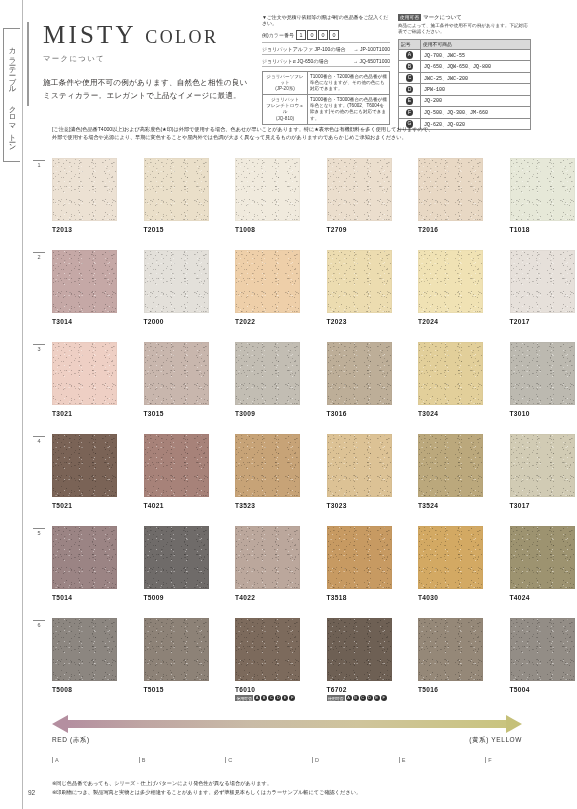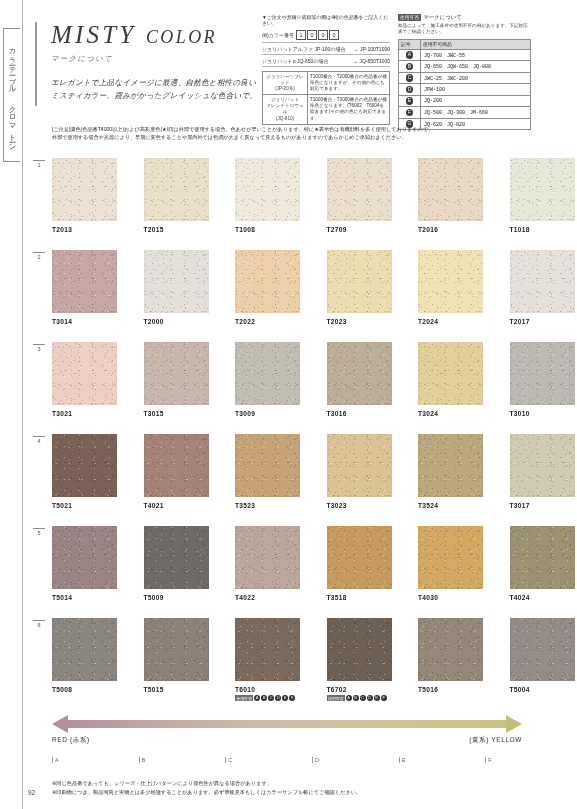--- a/index.html
+++ b/index.html
@@ -22,21 +22,21 @@
     border-top:1px solid #8e8e8e;border-bottom:1px solid #8e8e8e;
     border-left:1px solid #8e8e8e;
     display:flex;align-items:center;justify-content:center;
   }
   #left-tab span{
     writing-mode:vertical-rl;text-orientation:upright;
     font-size:7.4px;letter-spacing:.9px;color:#4a4a4a;white-space:nowrap;
   }
 
   
-  #header{position:absolute;left:13px;top:0;width:538px;height:155px;font-style:italic;}
+  #header{position:absolute;left:5px;top:0;width:538px;height:155px;}
 
   #title-block{position:absolute;left:38px;top:22px;width:220px;}
   #title-bar{
     position:absolute;left:22px;top:22px;width:2px;height:84px;background:#9a9a9a;
   }
   #main-title{
     font-family:"Liberation Serif","DejaVu Serif",serif;
     font-size:25px;letter-spacing:3.2px;color:#3b3b3b;
     line-height:1;white-space:nowrap;font-weight:400;
   }
@@ -193,22 +193,22 @@
 
 <div id="header">
   <div id="title-bar"></div>
   <div id="title-block">
     <div id="main-title">
       <span>MISTY</span>
       <span class="small">COLOR</span>
     </div>
     <div id="sub-title">マークについて</div>
     <div id="lead">
-      <div>エレガントで上品なイメージに最適、自然色と相性の良い</div>
-      <div>ミスティカラー。霞みがかったグレイッシュな色合いで。</div>
+      <div>施工条件や使用不可の例があります、自然色と相性の良い</div>
+      <div>ミスティカラー。エレガントで上品なイメージに最適。</div>
     </div>
   </div>
 </div>
 
 <div id="mid-info">
   <div id="mid-note">▼ご注文や見積り依頼等の際は4桁の色品番をご記入ください。</div>
 
   <div class="code-line">
     <span class="lbl">例)カラー番号</span>
     <span id="code-boxes"><span class="code-box">1</span><span class="code-box">0</span><span class="code-box">0</span><span class="code-box">0</span></span>

